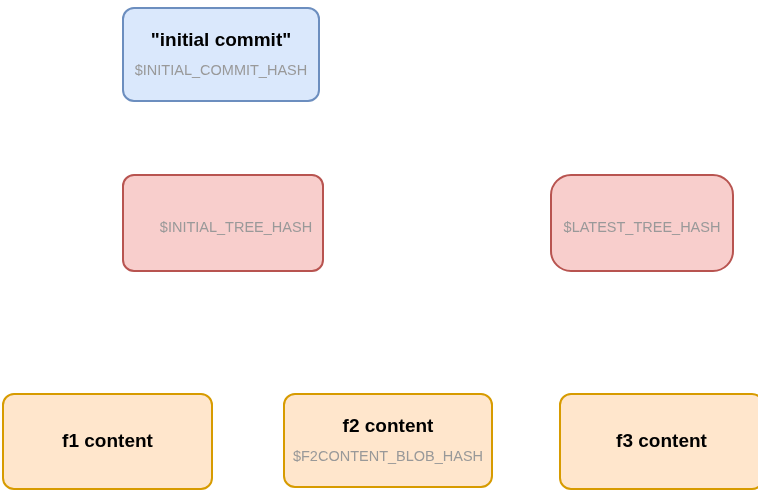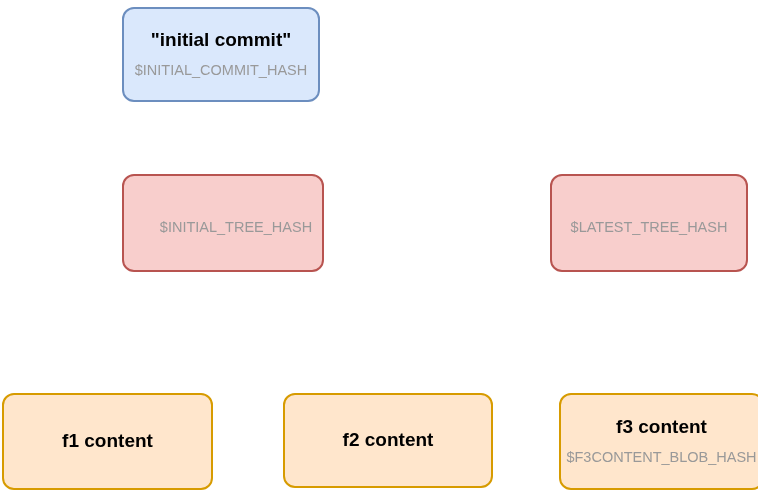--- a/index.html
+++ b/index.html
@@ -37,21 +37,21 @@
   .node-hash {
     font-size: 14.5px;
     line-height: 1.2;
     margin-top: 10px;
     color: #999999;
     white-space: nowrap;
   }
   
   .node--commit       { left: 122px; top: 7px;   width: 198px; height: 95px; background: #dae8fc; border-color: #6c8ebf; }
   .node--tree-initial { left: 122px; top: 174px; width: 202px; height: 98px; background: #f8cecc; border-color: #b85450; padding-left: 34px; }
-  .node--tree-latest  { left: 550px; top: 174px; width: 198px; height: 98px; background: #f8cecc; border-color: #b85450; }
+  .node--tree-latest  { left: 550px; top: 174px; width: 184px; height: 98px; background: #f8cecc; border-color: #b85450; border-radius: 21px; }
   .node--blob-f1      { left: 2px;   top: 393px; width: 211px; height: 97px; background: #ffe6cc; border-color: #d79b00; }
   .node--blob-f2      { left: 283px; top: 393px; width: 210px; height: 95px; background: #ffe6cc; border-color: #d79b00; justify-content: center; }
   .node--blob-f3      { left: 559px; top: 393px; width: 205px; height: 97px; background: #ffe6cc; border-color: #d79b00; }
 </style>
 </head>
 <body>
 
 <div class="canvas">
 
   <div class="node node--commit" style="background-color: rgb(218, 232, 252); border-color: rgb(108, 142, 191);">
@@ -66,20 +66,20 @@
   <div class="node node--tree-latest" style="background-color: rgb(248, 206, 204); border-color: rgb(184, 84, 80);">
     <div class="node-hash">$LATEST_TREE_HASH</div>
   </div>
 
   <div class="node node--blob-f1" style="background-color: rgb(255, 230, 204); border-color: rgb(215, 155, 0);">
     <div class="node-title">f1 content</div>
   </div>
 
   <div class="node node--blob-f2" style="background-color: rgb(255, 230, 204); border-color: rgb(215, 155, 0);">
     <div class="node-title">f2 content</div>
+    <div class="node-hash">$F2CONTENT_BLOB_HASH</div>
   </div>
 
   <div class="node node--blob-f3" style="background-color: rgb(255, 230, 204); border-color: rgb(215, 155, 0);">
     <div class="node-title">f3 content</div>
-    <div class="node-hash">$F3CONTENT_BLOB_HASH</div>
   </div>
 
 </div>
 
 </body></html>

